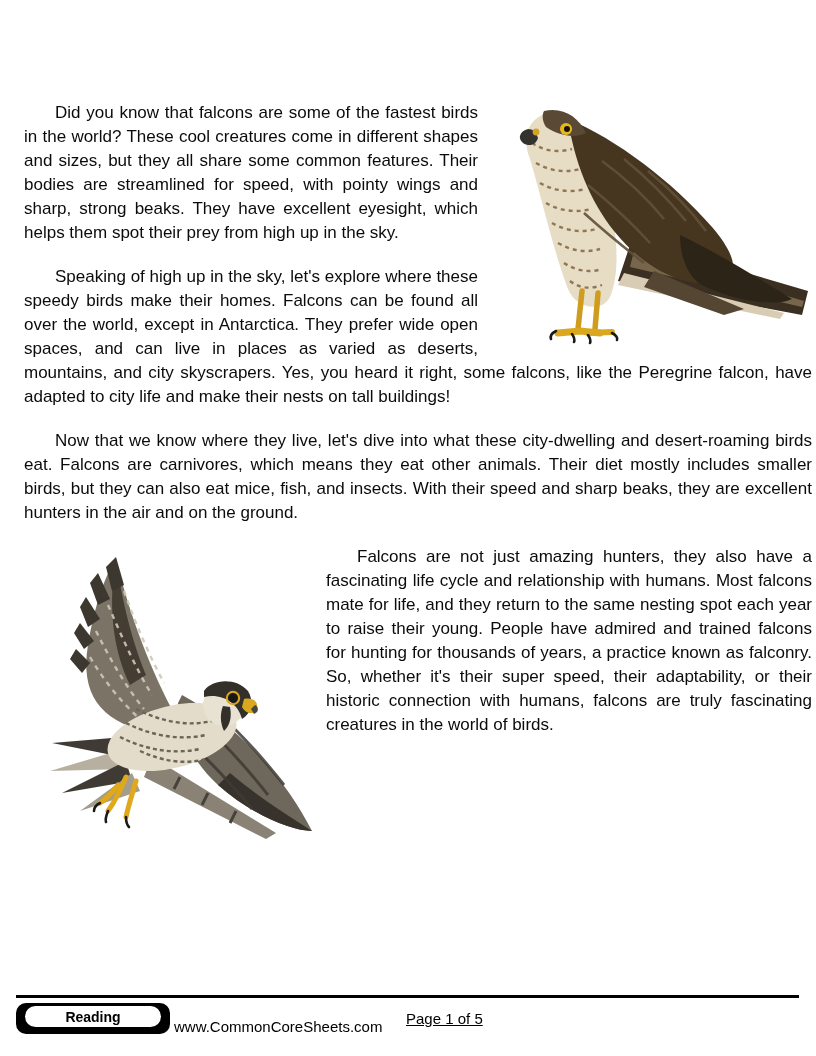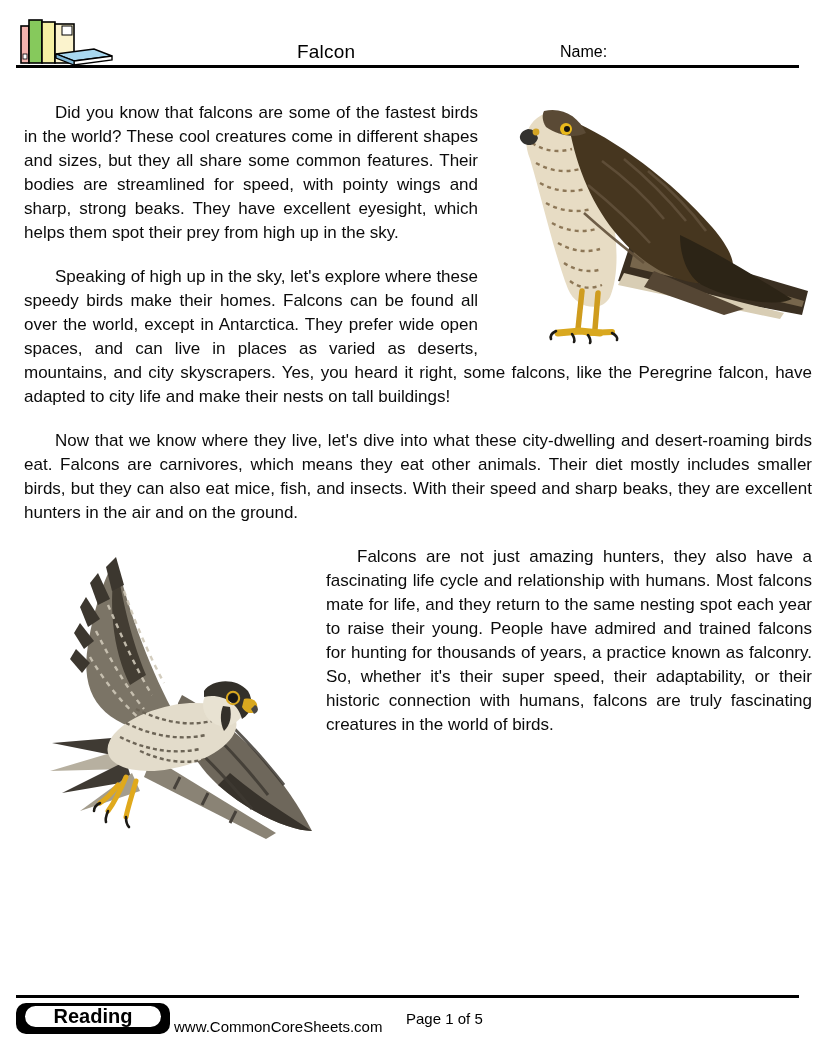--- a/index.html
+++ b/index.html
@@ -46,53 +46,30 @@
     border-top:3px solid #000;
   }
   .reading-badge {
     position:absolute; left:0; top:5px; width:154px; height:31px;
     background:#000; border-radius:10px;
   }
   .reading-badge .pill {
     position:absolute; left:9px; right:9px; top:3px; bottom:7px;
     background:#fff; border-radius:12px;
     display:flex; align-items:center; justify-content:center;
-    font-size:20px; font-weight:bold; color:#000;
+    font-size:14px; font-weight:bold; color:#000;
   }
   .website  { position:absolute; left:158px; top:20px; font-size:15px; color:#000; }
-  .page-info{ position:absolute; left:390px; top:12px; font-size:15px; color:#000; }
+  .page-info{ position:absolute; left:390px; top:12px; font-size:15px; color:#000;text-decoration:underline; }
 </style>
 </head>
 <body>
 
 <div class="page">
 
-  <div class="header">
-    <span class="books-icon">
-      <svg viewBox="0 0 102 58">
-
-        <rect x="3" y="17" width="8" height="37" fill="#f2b3ae" stroke="#000" stroke-width="1.6"></rect>
-        <rect x="5" y="45" width="4" height="5" fill="#fff" stroke="#000" stroke-width="0.8"></rect>
-
-        <rect x="11" y="11" width="13" height="43" fill="#86c95c" stroke="#000" stroke-width="1.6"></rect>
-
-        <rect x="24" y="13" width="13" height="41" fill="#f5f0a4" stroke="#000" stroke-width="1.6"></rect>
-
-        <rect x="37" y="15" width="19" height="39" fill="#fbf3cd" stroke="#000" stroke-width="1.6"></rect>
-        <rect x="44" y="17" width="10" height="9" fill="#fff" stroke="#000" stroke-width="1"></rect>
-
-        <polygon points="38,45 76,40 94,47 56,52" fill="#a8d8f0" stroke="#000" stroke-width="1.6"></polygon>
-        <polygon points="56,52 94,47 94,51 56,56" fill="#ffffff" stroke="#000" stroke-width="1.4"></polygon>
-        <line x1="38" y1="45" x2="38" y2="49" stroke="#000" stroke-width="1.4"></line>
-        <polygon points="38,45 38,49 56,56 56,52" fill="#7fb8d8" stroke="#000" stroke-width="1.2"></polygon>
-      </svg>
-    </span>
-    <div class="page-title">Falcon</div>
-    <div class="name-row">Name:</div>
-  </div>
 
   <div class="content">
 
     <span class="img-float-right">
       <svg viewBox="0 0 328 246">
 
         <polygon points="148,138 324,190 318,214 134,180" fill="#3a2f21"></polygon>
         <polygon points="150,150 320,200 318,206 146,166" fill="#77664c"></polygon>
         <polygon points="140,172 300,212 296,218 134,184" fill="#d8cdb4"></polygon>
         <polygon points="170,170 260,208 240,214 160,186" fill="#554634"></polygon>

